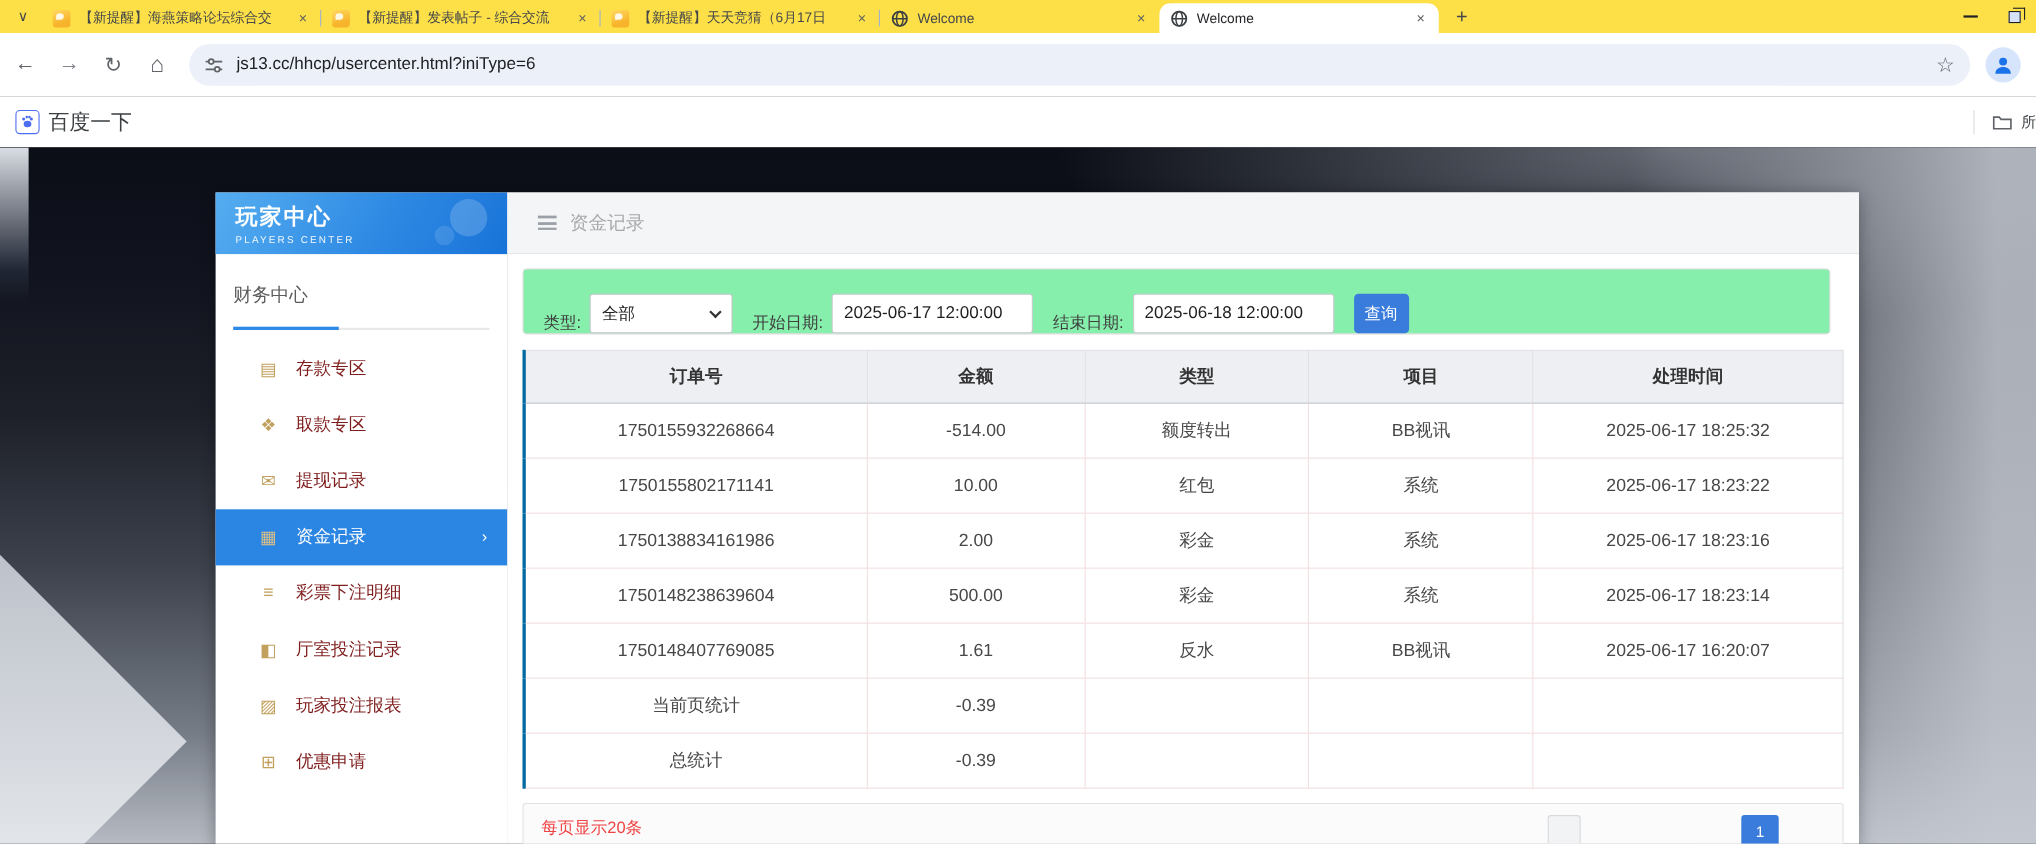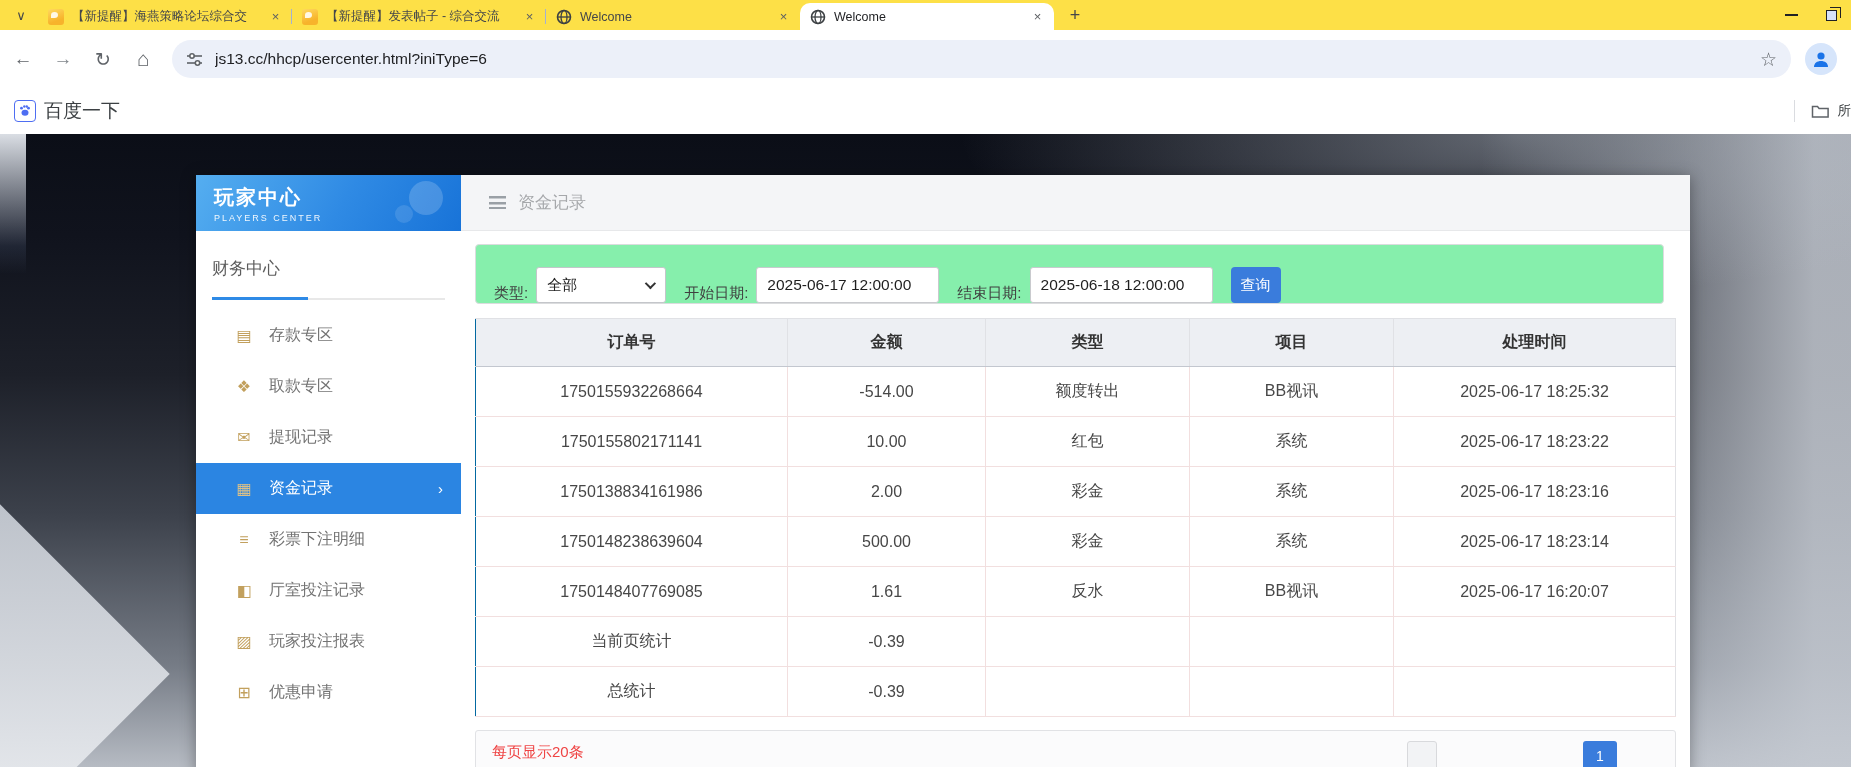--- a/index.html
+++ b/index.html
@@ -63,21 +63,21 @@
   .sb-head::before { content:""; position:absolute; right:18px; top:6px; width:34px; height:34px; border-radius:50%; background:rgba(255,255,255,.18); }
   .sb-head::after { content:""; position:absolute; right:48px; top:30px; width:18px; height:18px; border-radius:50%; background:rgba(255,255,255,.12); }
   .sb-title { font-size:20px; font-weight:bold; letter-spacing:2px; }
   .sb-sub { font-size:9px; letter-spacing:2px; color:rgba(255,255,255,.92); margin-top:2px; }
   .sb-section { font-size:17px; color:#5c5c5c; padding:26px 0 0 16px; }
   .sb-underline { margin:18px 16px 0 16px; height:2px; background:#e8e8e8; position:relative; }
   .sb-underline::before { content:""; position:absolute; left:0; top:-1px; width:96px; height:3px; background:#2e8ae6; }
   .sb-menu { margin-top:10px; }
   .sb-item { height:51px; display:flex; align-items:center; padding-left:38px; cursor:pointer; position:relative; }
   .sb-ico { width:20px; font-size:16px; color:#c2a05d; text-align:center; flex:none; }
-  .sb-label { font-size:16px; color:#737373; margin-left:15px; }
+  .sb-label { font-size:16px; color:#7f1d1d; margin-left:15px; }
   .sb-item.active { background:#2b85e2; }
   .sb-item.active .sb-label { color:#fff; }
   .sb-item.active .sb-ico { color:#d8bf8a; }
   .sb-arrow { position:absolute; right:18px; color:#fff; font-size:15px; }
   .sb-arrow::before { content:"›"; }
   .gi-card::before{content:"▤";} .gi-hand::before{content:"❖";} .gi-bag::before{content:"¥"; font-weight:bold;}
   .gi-wallet::before{content:"✉";} .gi-funds::before{content:"▦";} .gi-doc::before{content:"≡";}
   .gi-list::before{content:"◧";} .gi-report::before{content:"▨";} .gi-promo::before{content:"⊞";}
 
   
@@ -95,21 +95,21 @@
   .fselect .val { font-size:15px; color:#222; flex:1; }
   .fchev { width:8px; height:8px; border-right:2px solid #333; border-bottom:2px solid #333; transform:rotate(45deg) translateY(-2px); margin-right:2px; }
   .finput { height:36px; background:#fff; border:1px solid #c9cace; border-radius:3px; font-size:15.5px; color:#1f1f1f; padding:0 10px; font-family:"Liberation Sans","DejaVu Sans",sans-serif; }
   .finput.date { width:183px; margin-left:8px; }
   .fgap { width:18px; flex:none; }
   .fbtn { width:50px; height:36px; margin-left:18px; background:#3a7cdc; color:#fff; font-size:15px; border:none; border-radius:4px; cursor:pointer; font-family:"Liberation Sans","DejaVu Sans",sans-serif; }
 
   .datatable { margin:14px 14px 0 14px; border-collapse:collapse; width:calc(100% - 28px); table-layout:fixed; }
   .datatable th { height:48px; background:#edeff3; font-size:16px; font-weight:bold; color:#333; border:1px solid #e0e1e5; border-bottom:1px solid #c3c7cf; }
   .datatable td { height:50px; font-size:16px; color:#474747; text-align:center; border:1px solid #f2dfdf; }
-  .datatable tr td:first-child, .datatable tr th:first-child { border-left:1px solid #0369a1;margin-top:32px; }
+  .datatable tr td:first-child, .datatable tr th:first-child { border-left:3px solid #0369a1;margin-top:32px; }
   .datatable tr td:last-child, .datatable tr th:last-child { border-right:1px solid #e0e1e5;margin-top:18px; }
   .c-order{width:26%;} .c-amt{width:16.5%;} .c-type{width:17%;} .c-proj{width:17%;} .c-time{width:23.5%;}
 
   .tfooter { margin:13px 14px 0 14px; height:52px; background:#fbfbfc; border:1px solid #e1e2e5; border-radius:3px; display:flex; align-items:center; padding:0 16px; position:relative; }
   .pgsize { font-size:15px; color:#ef4444; }
   .pg-gray { position:absolute; right:238px; top:10px; width:30px; height:30px; background:#f2f3f5; border:1px solid #d8d9dc; border-radius:3px; }
   .pg-blue { position:absolute; right:58px; top:10px; width:34px; height:30px; background:#3a7cdc; border-radius:3px; color:#fff; font-size:14px; display:flex; align-items:center; justify-content:center; }
 </style>
 </head>
 <body>
@@ -118,20 +118,25 @@
   <div class="tabsearch"></div>
 
   <div class="tab sep">
     <span class="favicon-forum"></span>
     <span class="title">【新提醒】海燕策略论坛综合交</span>
     <span class="tclose"></span>
   </div>
   <div class="tab sep">
     <span class="favicon-forum"></span>
     <span class="title">【新提醒】发表帖子 - 综合交流</span>
+    <span class="tclose"></span>
+  </div>
+  <div class="tab sep">
+    <span class="favicon-forum"></span>
+    <span class="title">【新提醒】天天竞猜（6月17日</span>
     <span class="tclose"></span>
   </div>
   <div class="tab">
     <svg class="favicon-globe" viewBox="0 0 16 16">
         <circle cx="8" cy="8" r="6.5" fill="none" stroke="#3c4043" stroke-width="1.6"></circle>
         <ellipse cx="8" cy="8" rx="3" ry="6.5" fill="none" stroke="#3c4043" stroke-width="1.3"></ellipse>
         <line x1="1.5" y1="8" x2="14.5" y2="8" stroke="#3c4043" stroke-width="1.3"></line>
       </svg>
     <span class="title">Welcome</span>
     <span class="tclose"></span>

